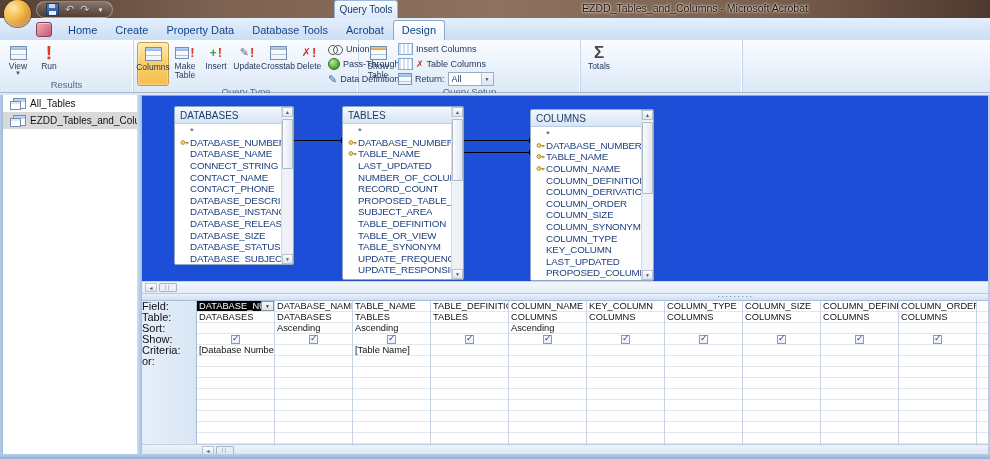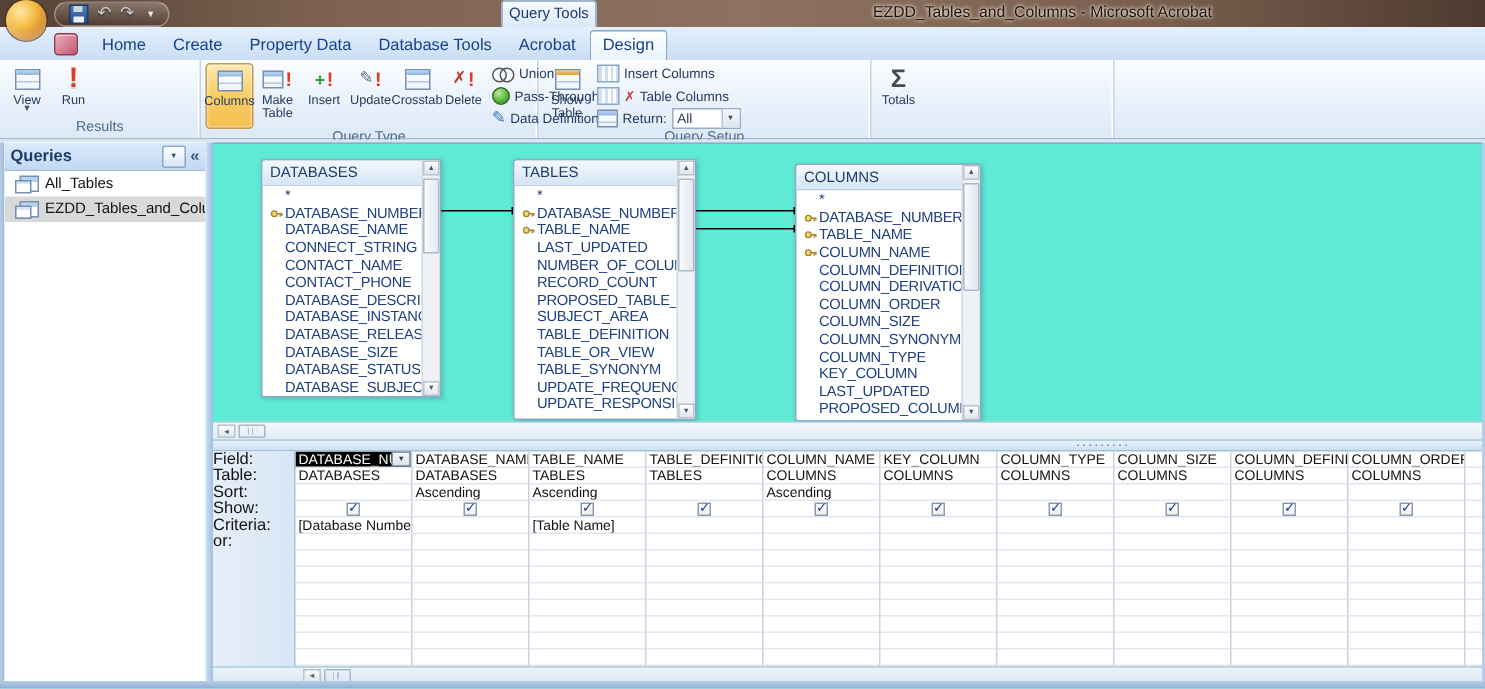--- a/index.html
+++ b/index.html
@@ -109,21 +109,21 @@
     font-size:10px;color:#111;white-space:nowrap;overflow:hidden}
   .navitem.selected{background:#d9d9d9}
   .qicon{width:15px;height:11px;position:relative;flex:none}
   .qicon::before{content:"";position:absolute;left:3px;top:0;width:11px;height:9px;border:1px solid #7690b4;
     background:linear-gradient(#b9d3f0 0 3px,#fff 3px)}
   .qicon::after{content:"";position:absolute;left:0;top:3px;width:9px;height:7px;border:1px solid #7690b4;
     background:linear-gradient(#d9e6f5 0 2px,#fff 2px)}
   .vsplitbar{left:137px;top:95px;width:5px;height:359px;background:linear-gradient(90deg,#cfe0f2,#9fbede)}
 
   
-  .designer{left:142px;top:95px;width:846px;height:359px;background:#5eead4;border-top:1px solid #93a9c6;
+  .designer{left:142px;top:95px;width:846px;height:359px;background:#1d4ed8;border-top:1px solid #93a9c6;
     box-sizing:border-box;overflow:hidden}
   .flwin{position:absolute;background:#fff;border:1px solid #8fa8c8;border-radius:2px;
     box-shadow:1px 1px 3px rgba(60,80,110,.3)}
   .flhead{height:16px;background:linear-gradient(#f3f8fd,#d7e5f4);border-bottom:1px solid #b9cce2;
     font-size:10px;color:#1d3e67;display:flex;align-items:center;padding-left:5px;border-radius:2px 2px 0 0}
   .flbody{position:absolute;top:18px;left:2px;right:2px;bottom:2px;overflow:hidden}
   .flrow{height:11.6px;display:flex;align-items:center;padding-left:2px}
   .keycell{width:11px;flex:none;display:flex;align-items:center;justify-content:center}
   .fname{font-size:9.8px;color:#1e3f7f;white-space:nowrap;overflow:hidden;letter-spacing:-.2px}
   .vscroll{position:absolute;top:0;right:0;bottom:0;width:11px;background:#eef1f5;border-left:1px solid #d5dbe3}
@@ -316,25 +316,20 @@
       </div>
     </div>
   </div>
 </div>
 
 <div class="abs underbar"></div>
 <div class="abs lframe"></div>
 <div class="abs rframe"></div>
 
 <div class="abs navpane">
-  <div class="navhead">
-    <span class="nh-label">Queries</span>
-    <span class="nh-drop">▼</span>
-    <span class="nh-collapse">«</span>
-  </div>
   <div id="navitems">
       <div class="navitem">
         <span class="qicon"></span>
         <span class="nilabel">All_Tables</span>
       </div>
       <div class="navitem selected">
         <span class="qicon"></span>
         <span class="nilabel">EZDD_Tables_and_Columns</span>
       </div>
     </div>

